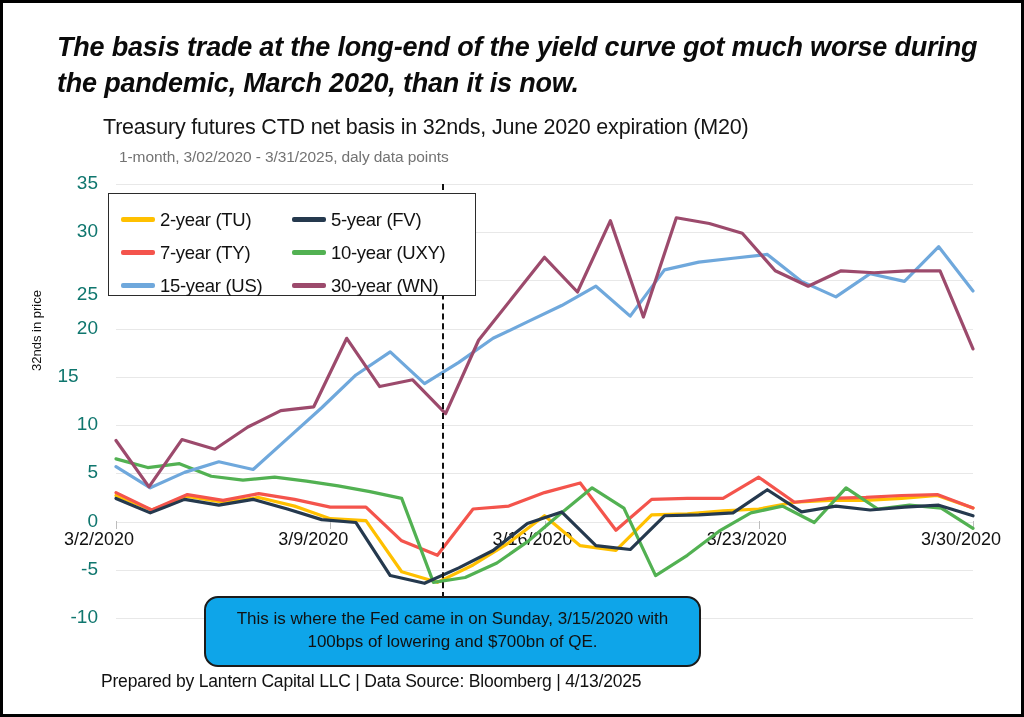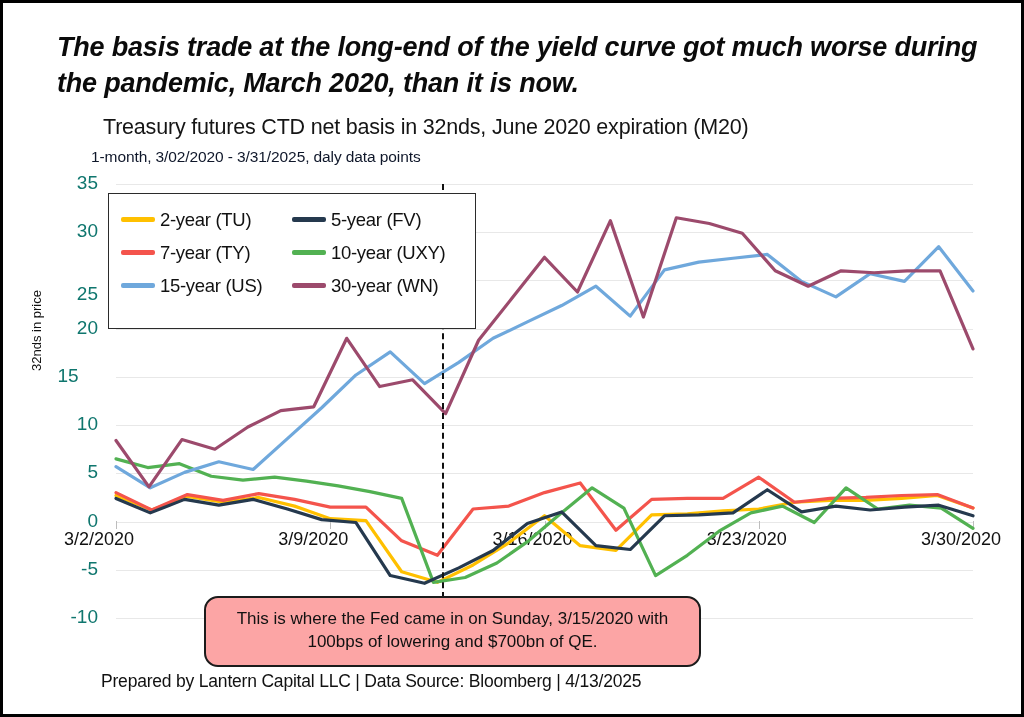--- a/index.html
+++ b/index.html
@@ -3,44 +3,44 @@
 <meta charset="utf-8">
 <style>
   html,body{margin:0;padding:0;background:#ffffff;}
   body{width:1024px;height:717px;font-family:"Liberation Sans",sans-serif;color:#111;}
   #frame{position:relative;width:1024px;height:717px;box-sizing:border-box;border:3px solid #000;background:#fff;overflow:hidden;}
 
   #headline{position:absolute;left:34px;top:26px;width:940px;font-style:italic;font-weight:700;
             font-size:27px;line-height:1.35;letter-spacing:-0.2px;color:#0b0b0b;margin-left:20px;}
 
   #subtitle{position:absolute;left:100px;top:112px;font-size:21.5px;color:#151515;letter-spacing:-0.2px;}
-  #subtitle2{position:absolute;left:88px;top:145px;font-size:15.5px;color:#0f172a;letter-spacing:-0.1px;}
+  #subtitle2{position:absolute;left:116px;top:145px;font-size:15.5px;color:#737373;letter-spacing:-0.1px;}
 
   #ylabel{position:absolute;left:-47px;top:320px;width:160px;text-align:center;font-size:13px;
           transform:rotate(-90deg);color:#111;}
 
   #plot{position:absolute;left:113px;top:181px;width:857px;height:434px;}
   .gridline{position:absolute;left:0;width:857px;height:1px;background:#e8e8e8;}
   .yticklab{position:absolute;width:60px;text-align:right;font-size:19px;color:#0f766e;}
   .xticklab{position:absolute;font-size:18px;color:#111;white-space:nowrap;}
   .xtickmark{position:absolute;top:337px;width:1px;height:8px;background:#bdbdbd;}
 
   #fedline{position:absolute;left:325px;top:0px;width:0;height:434px;border-left:2px dashed #111;}
 
   svg#lines{position:absolute;left:0;top:0;width:857px;height:434px;overflow:visible;}
 
-  #legend{position:absolute;left:105px;top:190px;width:368px;height:136px;border:1.6px solid #2b2b2b;
+  #legend{position:absolute;left:105px;top:190px;width:368px;height:103px;border:1.6px solid #2b2b2b;
           background:#fff;box-sizing:border-box;padding:9px 12px;}
   .legrow{display:flex;}
   .legitem{display:flex;align-items:center;width:50%;height:33px;}
   .swatch{width:34px;height:5px;border-radius:2px;margin-right:5px;flex:0 0 auto;}
   .leglab{font-size:18.5px;color:#111;letter-spacing:-0.3px;}
 
   #callout{position:absolute;left:201px;top:593px;width:497px;box-sizing:border-box;
-           background:#fca5a5;border:2.2px solid #1b1b1b;border-radius:14px;
+           background:#0ea5e9;border:2.2px solid #1b1b1b;border-radius:14px;
            padding:10px 16px 11px 16px;text-align:center;font-size:17px;line-height:1.35;color:#111;}
 
   #footer{position:absolute;left:98px;top:668px;font-size:17.5px;color:#111;letter-spacing:-0.2px;text-align:center;}
 </style>
 </head>
 <body>
 
 <div id="frame">
 
   <div id="headline">The basis trade at the long-end of the yield curve  got much worse during the pandemic, March 2020, than it is now.</div>

